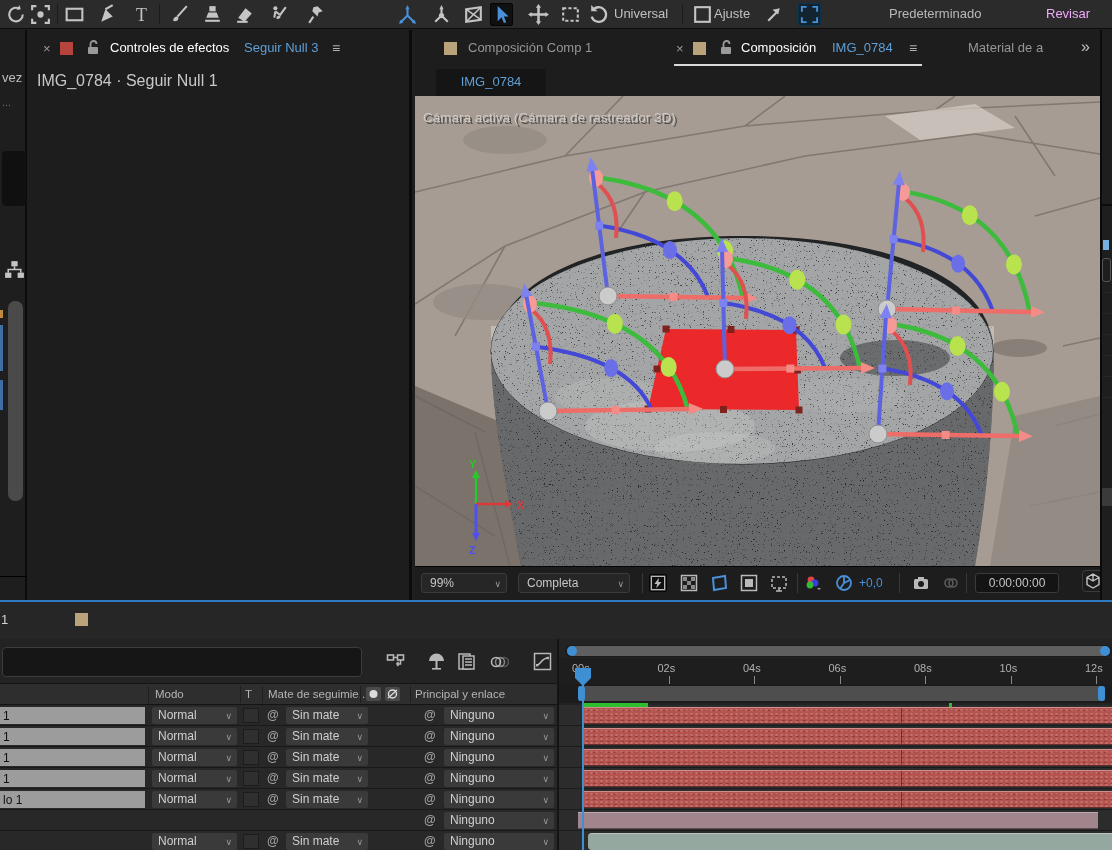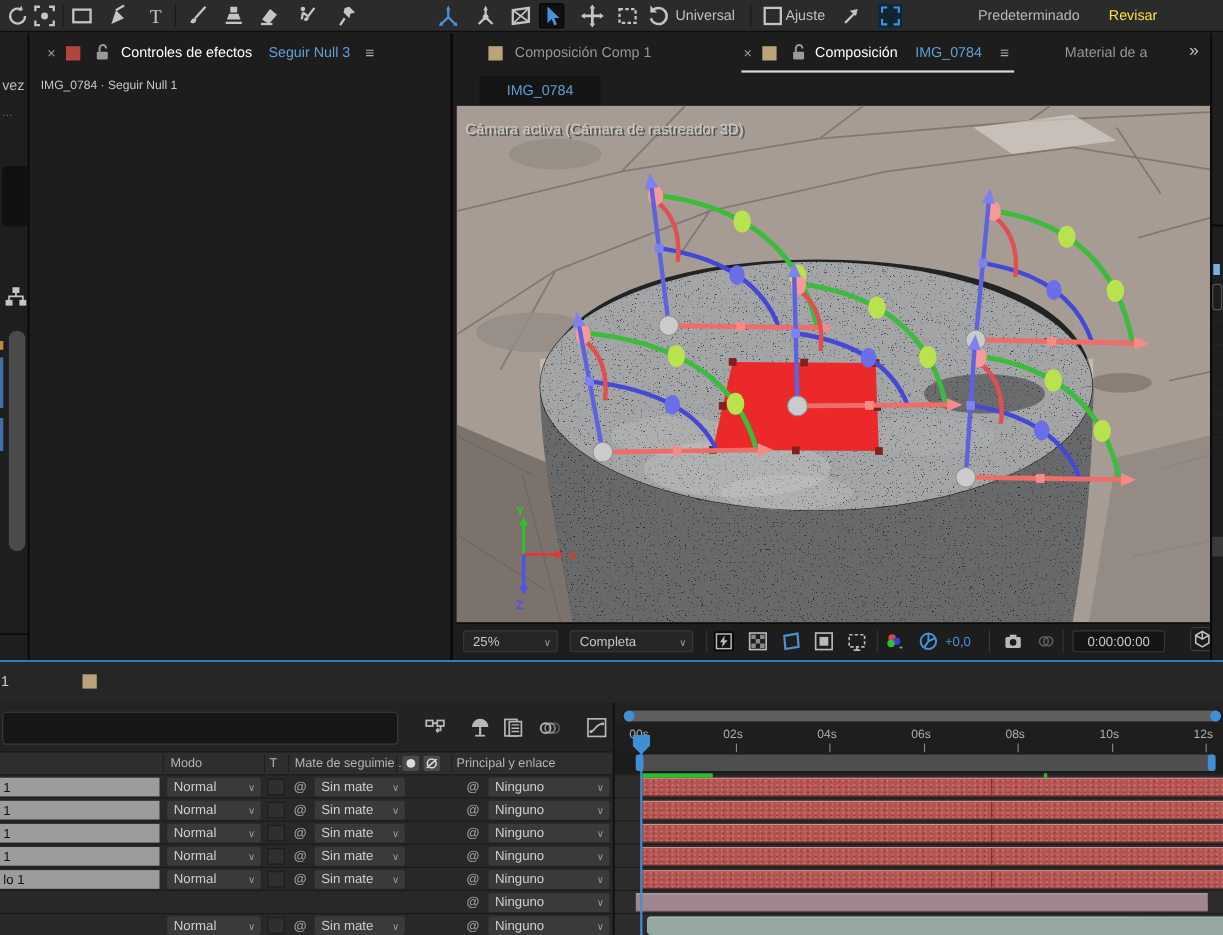--- a/index.html
+++ b/index.html
@@ -190,21 +190,21 @@
         </svg></span>
     <span class="tlabel" style="left:714px">Ajuste</span>
     <span class="ticon" style="left:762px"><svg viewBox="0 0 22 22">
           <path d="M6 17 L15 8" stroke="currentColor" stroke-width="2"></path>
           <path d="M17 5l-1.5 6L10 6.5z" fill="currentColor"></path>
         </svg></span>
     <span class="ticon bluetile" style="left:798px; color:#4a90d9"><svg viewBox="0 0 22 22" fill="none" stroke="currentColor" stroke-width="2">
           <path d="M3 8V3h5 M14 3h5v5 M19 14v5h-5 M8 19H3v-5"></path>
         </svg></span>
     <span class="tlabel" style="left:889px; color:#b9b9b9">Predeterminado</span>
-    <span class="tlabel" style="left:1008px; color:#fde047">Revisar</span>
+    <span class="tlabel" style="left:1046px; color:#f0abfc">Revisar</span>
   </div>
 
   <div id="left-strip" class="abs">
     <span class="abs" style="left:2px; top:40px; font-size:13px; color:#bdbdbd">vez</span>
     <span class="abs" style="left:2px; top:66px; font-size:11px; color:#6a6a6a">...</span>
     <div class="abs" style="left:2px; top:121px; width:24px; height:55px; background:#101010; border-radius:4px;"></div>
     <span class="ticon" style="left:3px; top:228px; position:absolute"><svg viewBox="0 0 22 22" fill="currentColor">
           <rect x="8" y="3" width="6" height="5"></rect>
           <rect x="2" y="14" width="6" height="5"></rect>
           <rect x="14" y="14" width="6" height="5"></rect>
@@ -222,21 +222,21 @@
       <span class="closex abs" style="left:14px; top:3px">×</span>
       <span class="sq abs" style="left:31px; top:4px; background:#b5443c"></span>
       <span class="abs" style="left:57px; top:2px; width:14px; height:16px"><svg viewBox="0 0 14 16">
             <rect x="2" y="7" width="10" height="7" rx="1" fill="#9a9a9a"></rect>
             <path d="M4.5 7 V4 a3 3 0 0 1 6 0" fill="none" stroke="#9a9a9a" stroke-width="1.8"></path>
           </svg></span>
       <span class="tabtext abs" style="left:81px; top:2px">Controles de efectos</span>
       <span class="tabtext bluelink abs" style="left:215px; top:2px">Seguir Null 3</span>
       <span class="menu3 abs" style="left:303px; top:2px">≡</span>
     </div>
-    <span class="abs" style="left:8px; top:42px; font-size:11px; color:#c8c8c8">IMG_0784 · Seguir Null 1</span>
+    <span class="abs" style="left:8px; top:42px; font-size:16px; color:#c8c8c8">IMG_0784 · Seguir Null 1</span>
   </div>
 
   <div id="viewer-panel" class="abs">
     <div class="abs" style="left:0; top:8px; width:685px; height:28px;">
       <span class="sq abs" style="left:29px; top:4px; background:#baa27a"></span>
       <span class="tabdim abs" style="left:53px; top:2px">Composición Comp 1</span>
       <span class="closex abs" style="left:261px; top:3px">×</span>
       <span class="sq abs" style="left:278px; top:4px; background:#baa27a"></span>
       <span class="abs" style="left:304px; top:2px; width:14px; height:16px"><svg viewBox="0 0 14 16">
             <rect x="2" y="7" width="10" height="7" rx="1" fill="#9a9a9a"></rect>
@@ -402,21 +402,21 @@
           <text x="102" y="413" fill="#e03838">X</text>
           <text x="54" y="458" fill="#5050f0">Z</text>
         </g>
 
         <text x="9" y="27" font-size="13.5" fill="#3c3c3c" opacity="0.8" transform="translate(1,1)">Cámara activa (Cámara de rastreador 3D)</text>
         <text x="8" y="26" font-size="13.5" fill="#cfcac5">Cámara activa (Cámara de rastreador 3D)</text>
       </svg>
     </div>
 
     <div id="viewer-toolbar" class="abs">
-      <div class="vbox" style="left:6px; width:86px"><span>25%</span><span class="chev">∨</span></div>
+      <div class="vbox" style="left:6px; width:86px"><span>99%</span><span class="chev">∨</span></div>
       <div class="vbox" style="left:103px; width:112px"><span>Completa</span><span class="chev">∨</span></div>
       <span class="vsep" style="left:227px"></span>
       <span class="vicon pressed" style="left:234px"><svg viewBox="0 0 18 18">
             <rect x="1.5" y="1.5" width="15" height="15" fill="none" stroke="currentColor" stroke-width="1.5"></rect>
             <polygon points="10,3 5,10 8,10 7,15 13,8 9.5,8" fill="currentColor"></polygon>
           </svg></span>
       <span class="vicon" style="left:265px"><svg viewBox="0 0 18 18">
             <rect x="1.5" y="1.5" width="15" height="15" fill="none" stroke="currentColor" stroke-width="1.5"></rect>
             <path d="M3 3h4v4H3zM11 3h4v4h-4zM7 7h4v4H7zM3 11h4v4H3zM11 11h4v4h-4z" fill="currentColor" opacity="0.7"></path>
           </svg></span>

